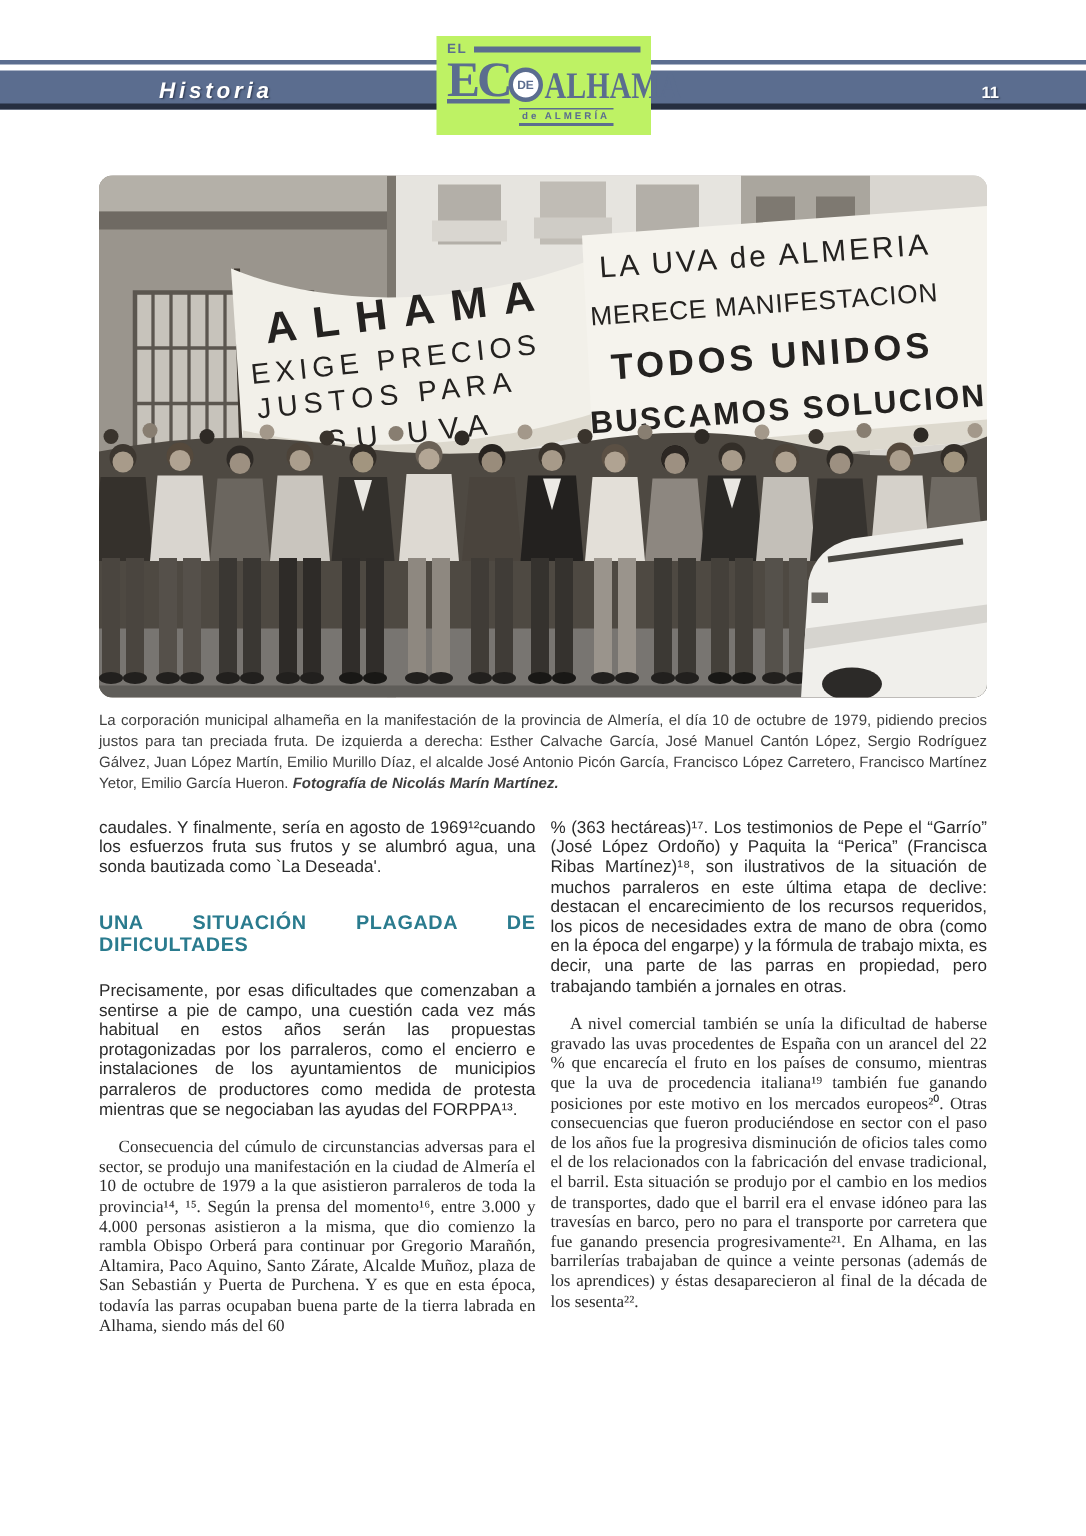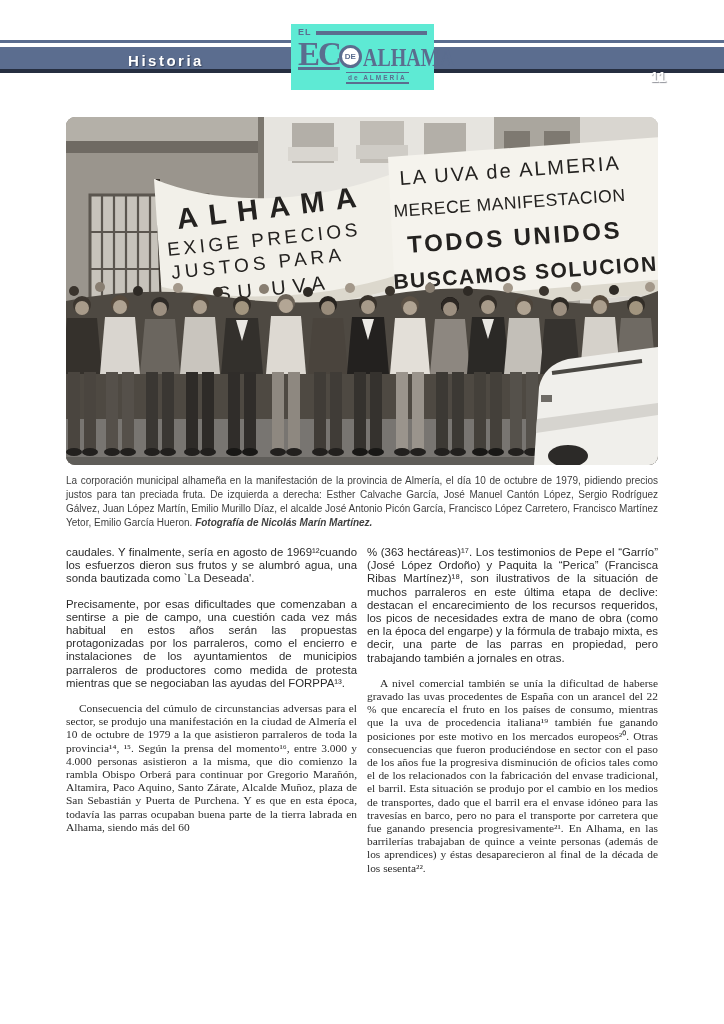--- a/index.html
+++ b/index.html
@@ -4,26 +4,26 @@
 <style>
   * { margin:0; padding:0; box-sizing:border-box; }
   html,body { background:#ffffff; }
   body { font-family:"Liberation Sans","DejaVu Sans",sans-serif; }
   .page { position:relative; width:724px; height:1024px; background:#fff; overflow:hidden; }
 
   
   .hdr-thin { position:absolute; top:40px; left:0; width:724px; height:3px; background:var(--header-bar,#5b6d8f); }
   .hdr-bar  { position:absolute; top:47px; left:0; width:724px; height:26px;
               background:var(--header-bar,#5b6d8f); border-bottom:4px solid var(--header-edge,#262e40); }
-  .hdr-section { position:absolute; top:52px; left:66px; width:200px; text-align:center;
+  .hdr-section { position:absolute; top:52px; left:44px; width:200px; text-align:center;
                  font-size:15px; font-weight:700; letter-spacing:2.5px; color:#fff;
-                 text-shadow:1px 1px 1px rgba(10,16,30,.45); z-index:1; }
-  .hdr-page { position:absolute; top:68px; right:58px; font-size:15px; font-weight:700; color:#fff;
+                 text-shadow:1px 1px 1px rgba(10,16,30,.45); z-index:1;font-style:italic; }
+  .hdr-page { position:absolute; top:56px; right:58px; font-size:11px; font-weight:700; color:#fff;
               text-shadow:1px 1px 1px rgba(10,16,30,.45); z-index:1; }
-  .logo-box { position:absolute; top:24px; left:291px; width:143px; height:66px; background:#5eead4;
+  .logo-box { position:absolute; top:24px; left:291px; width:143px; height:66px; background:#bef264;
               padding:3px 7px 0; color:var(--header-bar,#5b6d8f); z-index:2; }
   .logo-el-row { display:flex; align-items:center; gap:4px; height:11px; }
   .logo-el { font-size:9px; font-weight:700; letter-spacing:1px; line-height:1; }
   .logo-el-rule { flex:1; height:4px; background:currentColor; }
   .logo-main { display:flex; align-items:flex-end; margin-top:0; height:32px; }
   .logo-eco { font-family:"Liberation Serif","DejaVu Serif",serif; font-weight:700; font-size:33px;
               letter-spacing:-2px; line-height:.95;text-decoration:underline; }
   .logo-circle { width:23px; height:23px; border:3px solid currentColor; border-radius:50%;
                  display:flex; align-items:center; justify-content:center; background:#fff;
                  margin:0 1px 2px -1px; flex:none; }
@@ -340,21 +340,22 @@
       </g>
     </svg>
 
     <p class="caption">
       <span>La corporación municipal alhameña en la manifestación de la provincia de Almería, el día 10 de octubre de 1979, pidiendo precios justos para tan preciada fruta. De izquierda a derecha: Esther Calvache García, José Manuel Cantón López, Sergio Rodríguez Gálvez, Juan López Martín, Emilio Murillo Díaz, el alcalde José Antonio Picón García, Francisco López Carretero, Francisco Martínez Yetor, Emilio García Hueron.</span>
       <span class="caption-credit">Fotografía de Nicolás Marín Martínez.</span>
     </p>
 
     <div class="cols">
       <div class="col">
-        <p>caudales. Y finalmente, sería en agosto de 1969¹²cuando los esfuerzos dieron sus frutos y se alumbró agua, una sonda bautizada como `La Deseada'.</p>
+        <p>caudales. Y finalmente, sería en agosto de 1969¹²cuando los esfuerzos fruta sus frutos y se alumbró agua, una sonda bautizada como `La Deseada'.</p>
+        <h2>UNA SITUACIÓN PLAGADA DE DIFICULTADES</h2>
         <p>Precisamente, por esas dificultades que comenzaban a sentirse a pie de campo, una cuestión cada vez más habitual en estos años serán las propuestas protagonizadas por los parraleros, como el encierro e instalaciones de los ayuntamientos de municipios parraleros de productores como medida de protesta mientras que se negociaban las ayudas del FORPPA¹³.</p>
         <p class="indent">Consecuencia del cúmulo de circunstancias adversas para el sector, se produjo una manifestación en la ciudad de Almería el 10 de octubre de 1979 a la que asistieron parraleros de toda la provincia¹⁴, ¹⁵. Según la prensa del momento¹⁶, entre 3.000 y 4.000 personas asistieron a la misma, que dio comienzo la rambla Obispo Orberá para continuar por Gregorio Marañón, Altamira, Paco Aquino, Santo Zárate, Alcalde Muñoz, plaza de San Sebastián y Puerta de Purchena. Y es que en esta época, todavía las parras ocupaban buena parte de la tierra labrada en Alhama, siendo más del 60</p>
       </div>
       <div class="col">
         <p>% (363 hectáreas)¹⁷. Los testimonios de Pepe el “Garrío” (José López Ordoño) y Paquita la “Perica” (Francisca Ribas Martínez)¹⁸, son ilustrativos de la situación de muchos parraleros en este última etapa de declive: destacan el encarecimiento de los recursos requeridos, los picos de necesidades extra de mano de obra (como en la época del engarpe) y la fórmula de trabajo mixta, es decir, una parte de las parras en propiedad, pero trabajando también a jornales en otras.</p>
         <p class="indent">A nivel comercial también se unía la dificultad de haberse gravado las uvas procedentes de España con un arancel del 22 % que encarecía el fruto en los países de consumo, mientras que la uva de procedencia italiana¹⁹ también fue ganando posiciones por este motivo en los mercados europeos²⁰. Otras consecuencias que fueron produciéndose en sector con el paso de los años fue la progresiva disminución de oficios tales como el de los relacionados con la fabricación del envase tradicional, el barril. Esta situación se produjo por el cambio en los medios de transportes, dado que el barril era el envase idóneo para las travesías en barco, pero no para el transporte por carretera que fue ganando presencia progresivamente²¹. En Alhama, en las barrilerías trabajaban de quince a veinte personas (además de los aprendices) y éstas desaparecieron al final de la década de los sesenta²².</p>
       </div>
     </div>
 
   </div>

